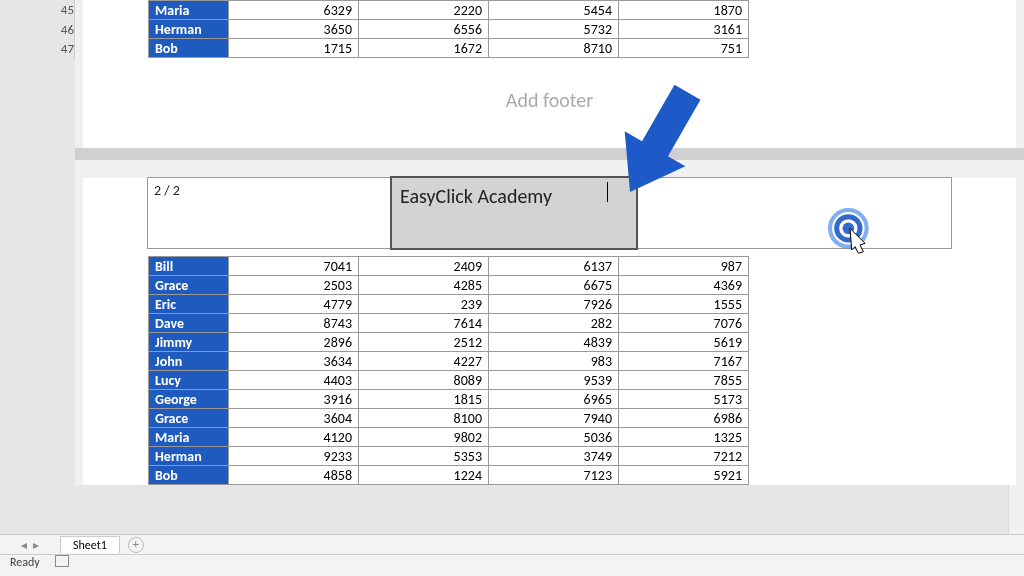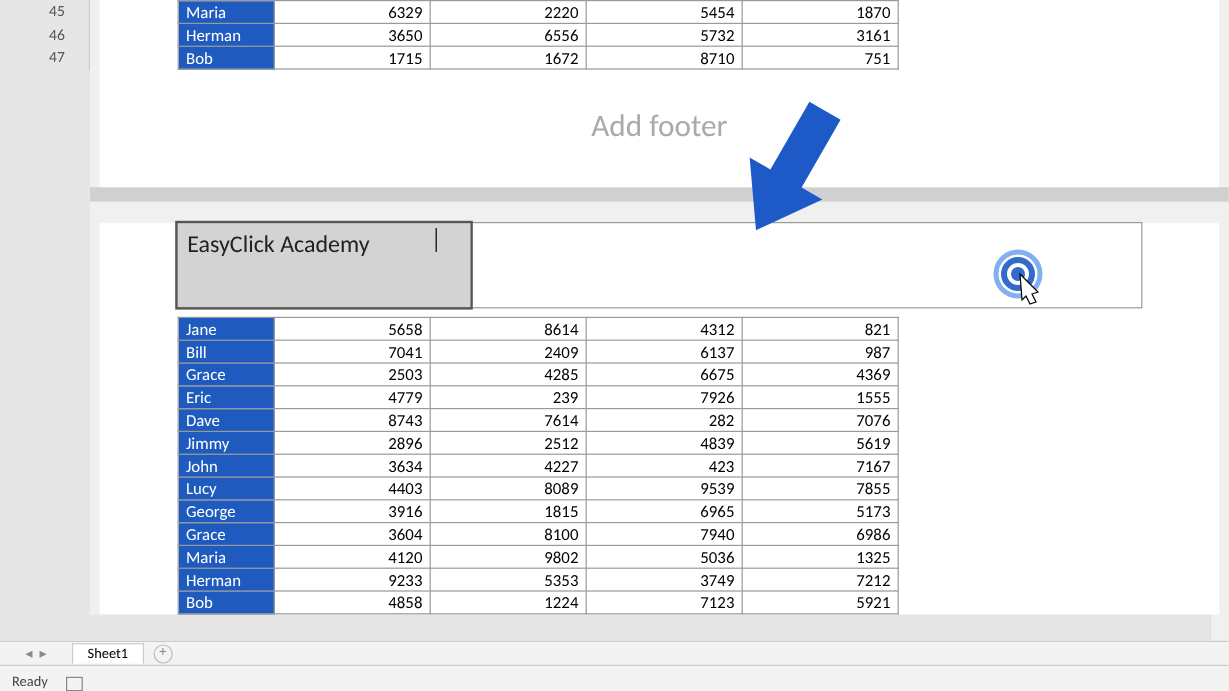--- a/index.html
+++ b/index.html
@@ -16,21 +16,21 @@
     position: absolute;
     left: 0;
     top: 0;
     width: 75px;
     background: #e6e6e6;
   }
   .row-num {
     height: 19.5px;
     line-height: 19.5px;
     text-align: right;
-    padding-right: 20px;
+    padding-right: 0;
     font-size: 13px;
     color: #555;
     border-right: 1px solid #ccc;
   }
   .page-area {
     position: absolute;
     left: 75px;
     top: 0;
     right: 0;
     background: #f0f0f0;
@@ -47,33 +47,33 @@
   }
   .data-table td {
     border: 1px solid #999;
     height: 19px;
     padding: 0 6px;
     background: #fff;
   }
   .data-table td.name {
     background: #1f5bbf;
     color: #fff;
-    font-weight: normal;
+    font-weight: bold;
     width: 80px;
     text-align: left;
     margin-top: 28px;
   }
   .data-table td.val {
     width: 130px;
     text-align: right;
   }
   .footer-placeholder {
     text-align: center;
     color: #aaa;
-    font-size: 26px;
+    font-size: 20px;
     padding: 30px 0;
     font-weight: 300;
   }
   .page-gap {
     height: 12px;
     background: #d0d0d0;
   }
   .header-zone {
     margin: 18px 65px 8px 65px;
     height: 70px;
@@ -165,21 +165,21 @@
     line-height: 13px;
     color: #888;
   }
   .status-bar {
     position: absolute;
     left: 0; right: 0; bottom: 0;
     height: 22px;
     background: #f3f3f3;
     border-top: 1px solid #ccc;
     display: flex;
-    align-items: flex-end;
+    align-items: flex-start;
     padding: 0 10px;
     font-size: 12px;
     color: #444;
     gap: 15px;
   }
   .vscroll {
     position: absolute;
     right: 0;
     top: 0;
     bottom: 42px;
@@ -238,33 +238,27 @@
             <td class="val">8710</td>
             <td class="val">751</td>
           </tr>
         </tbody>
     </table>
     <div class="footer-placeholder">Add footer</div>
   </div>
   <div class="page-gap"></div>
   <div class="page">
     <div class="header-zone">
+      <div class="header-left">2 / 2</div>
       <div class="header-center">EasyClick Academy</div>
       <div class="header-right"></div>
     </div>
     <table class="data-table">
       <tbody id="tbl-bottom">
           <tr>
-            <td class="name">Jane</td>
-            <td class="val">5658</td>
-            <td class="val">8614</td>
-            <td class="val">4312</td>
-            <td class="val">821</td>
-          </tr>
-          <tr>
             <td class="name">Bill</td>
             <td class="val">7041</td>
             <td class="val">2409</td>
             <td class="val">6137</td>
             <td class="val">987</td>
           </tr>
           <tr>
             <td class="name">Grace</td>
             <td class="val">2503</td>
             <td class="val">4285</td>
@@ -289,21 +283,21 @@
             <td class="name">Jimmy</td>
             <td class="val">2896</td>
             <td class="val">2512</td>
             <td class="val">4839</td>
             <td class="val">5619</td>
           </tr>
           <tr>
             <td class="name">John</td>
             <td class="val">3634</td>
             <td class="val">4227</td>
-            <td class="val">423</td>
+            <td class="val">983</td>
             <td class="val">7167</td>
           </tr>
           <tr>
             <td class="name">Lucy</td>
             <td class="val">4403</td>
             <td class="val">8089</td>
             <td class="val">9539</td>
             <td class="val">7855</td>
           </tr>
           <tr>

